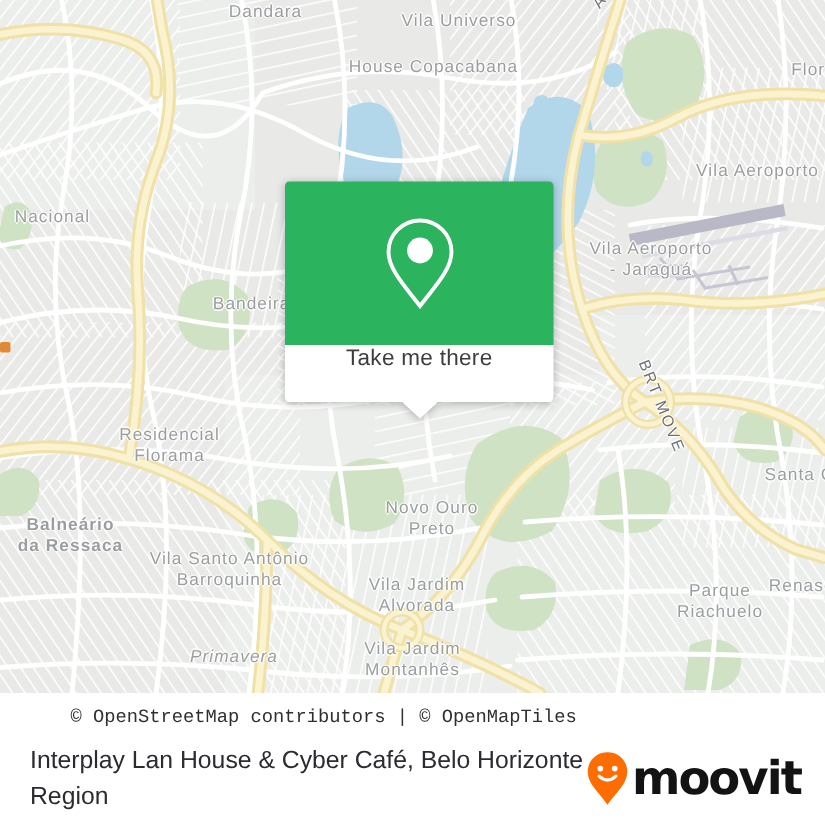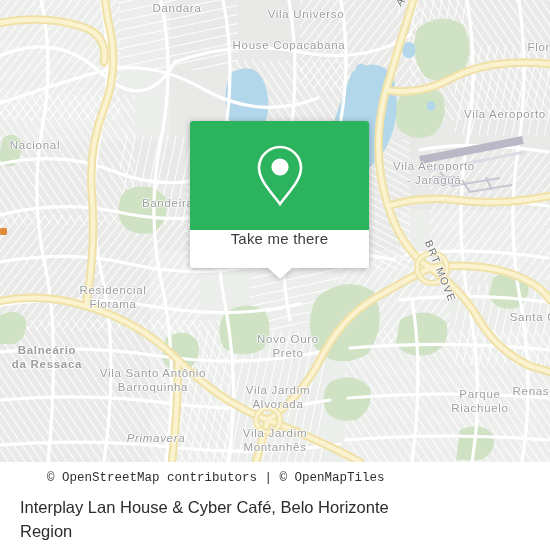--- a/index.html
+++ b/index.html
@@ -358,16 +358,25 @@
       <div class="popup-tail"></div>
     </div>
   </div>
 
   <div class="footer">
     <div class="attribution">© OpenStreetMap contributors | © OpenMapTiles</div>
 
     <div class="footer-main">
       <div class="footer-title">Interplay Lan House &amp; Cyber Café, Belo Horizonte Region</div>
 
+      <div class="brand">
+        <svg width="30" height="38" viewBox="0 0 30 38" aria-hidden="true">
+          <path d="M15 1.5 C7.5 1.5 1.8 7.2 1.8 14.6 C1.8 22.5 9.6 28.4 15 36.5 C20.4 28.4 28.2 22.5 28.2 14.6 C28.2 7.2 22.5 1.5 15 1.5 Z" fill="#ff6d00"></path>
+          <circle cx="10.2" cy="12.4" r="1.9" fill="#ffffff"></circle>
+          <circle cx="19.8" cy="12.4" r="1.9" fill="#ffffff"></circle>
+          <path d="M9.4 17.4 Q15 22.6 20.6 17.4" fill="none" stroke="#ffffff" stroke-width="2.1" stroke-linecap="round"></path>
+        </svg>
+        <span class="brand-word">moovit</span>
+      </div>
     </div>
   </div>
 
 </div>
 
 </body></html>

